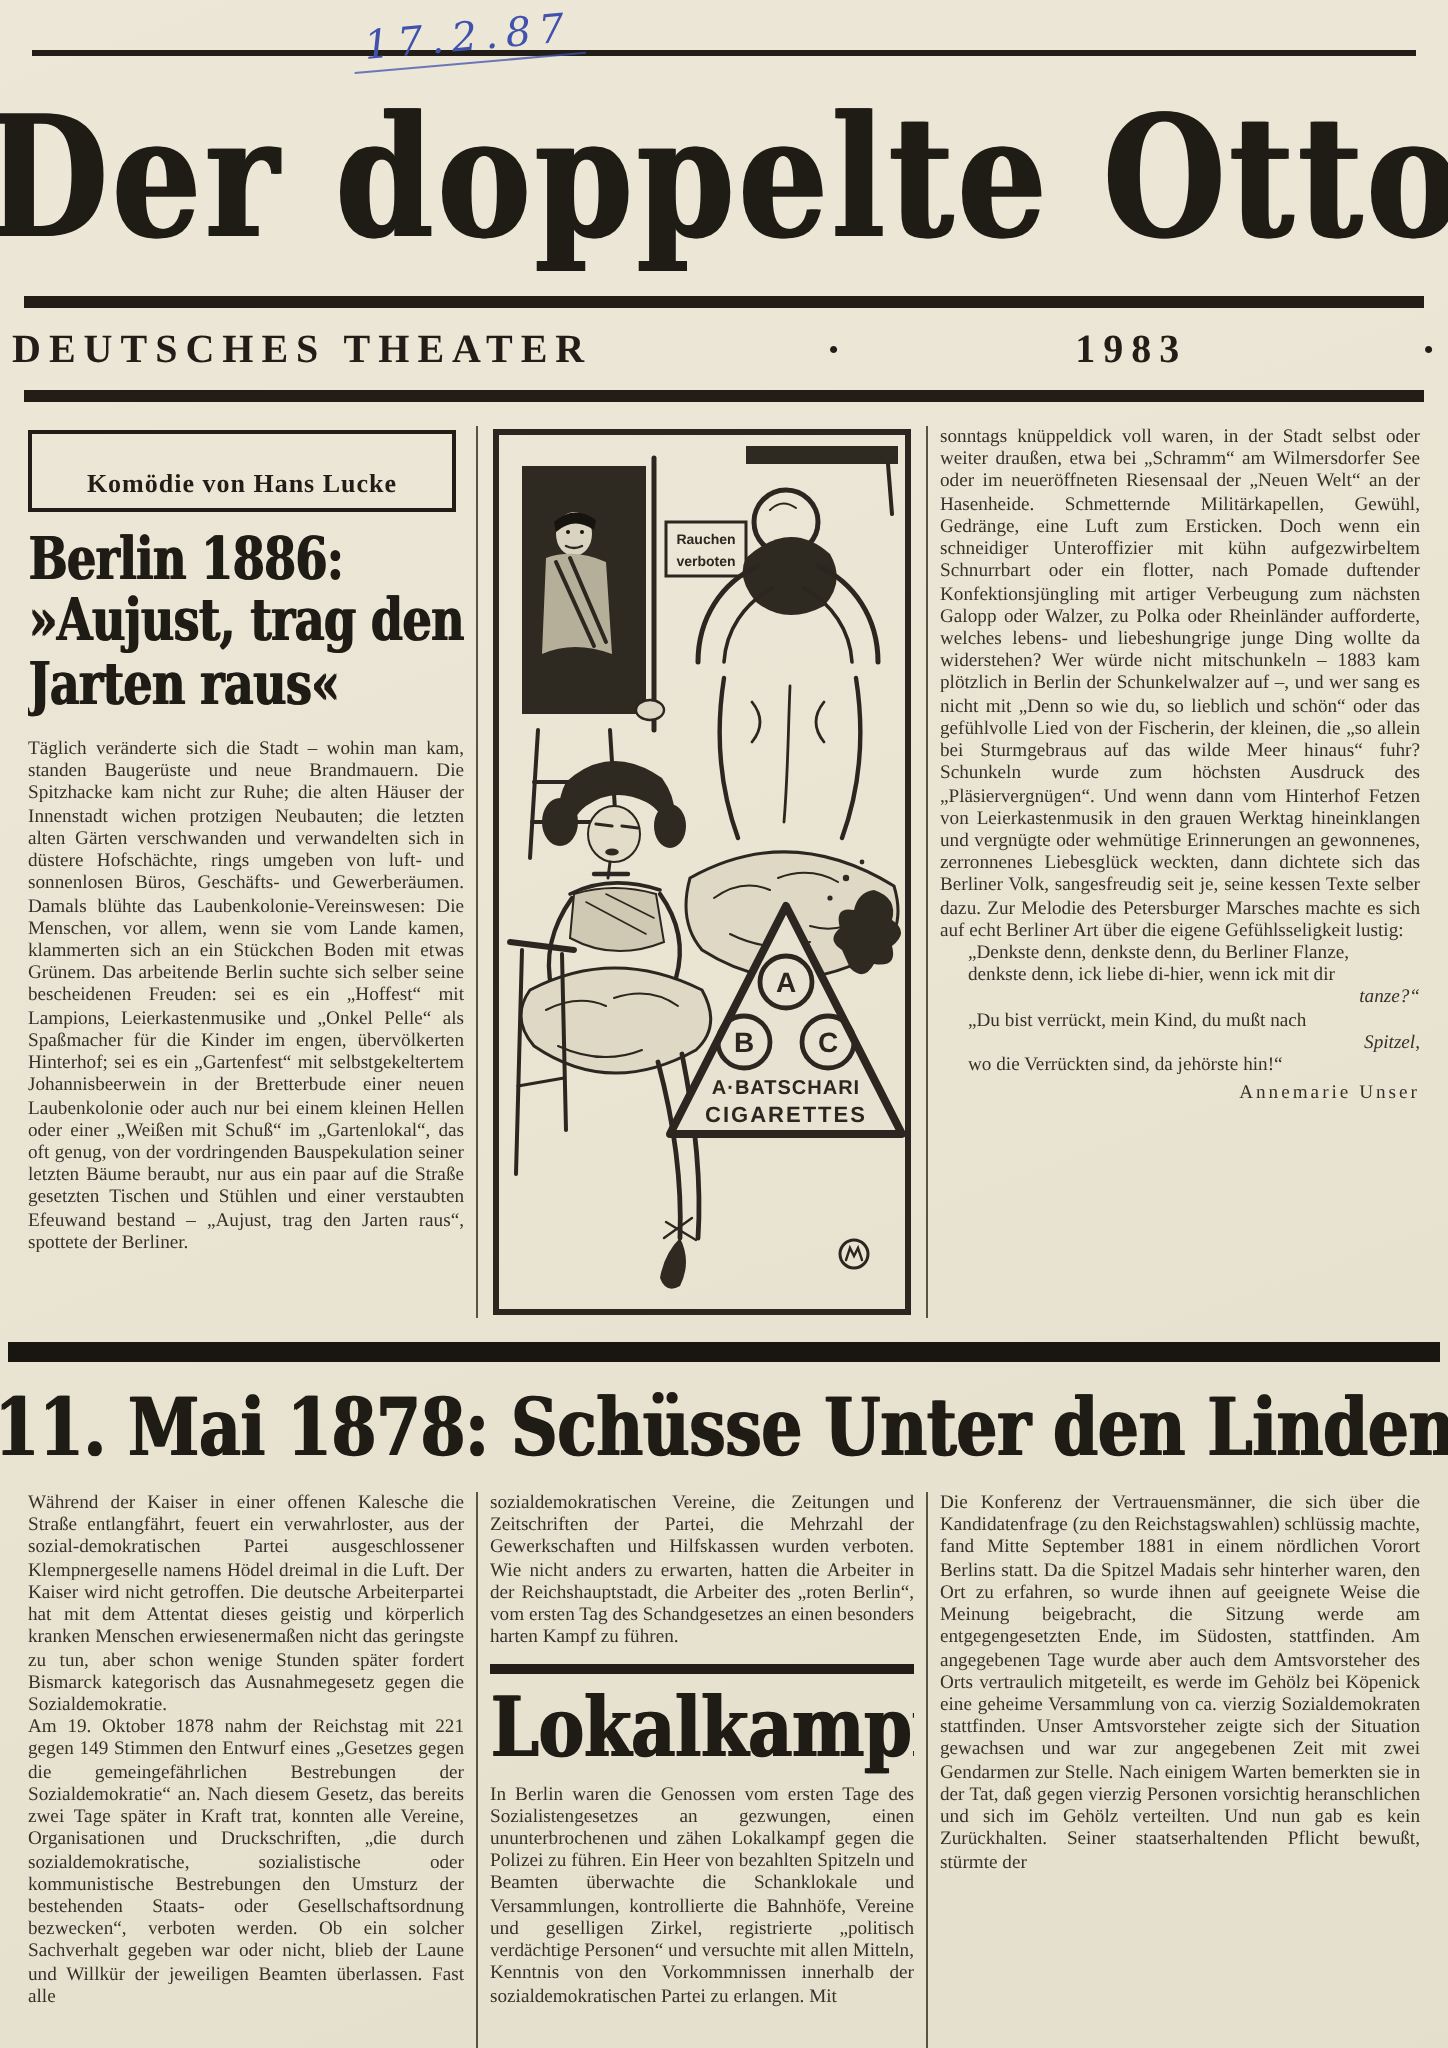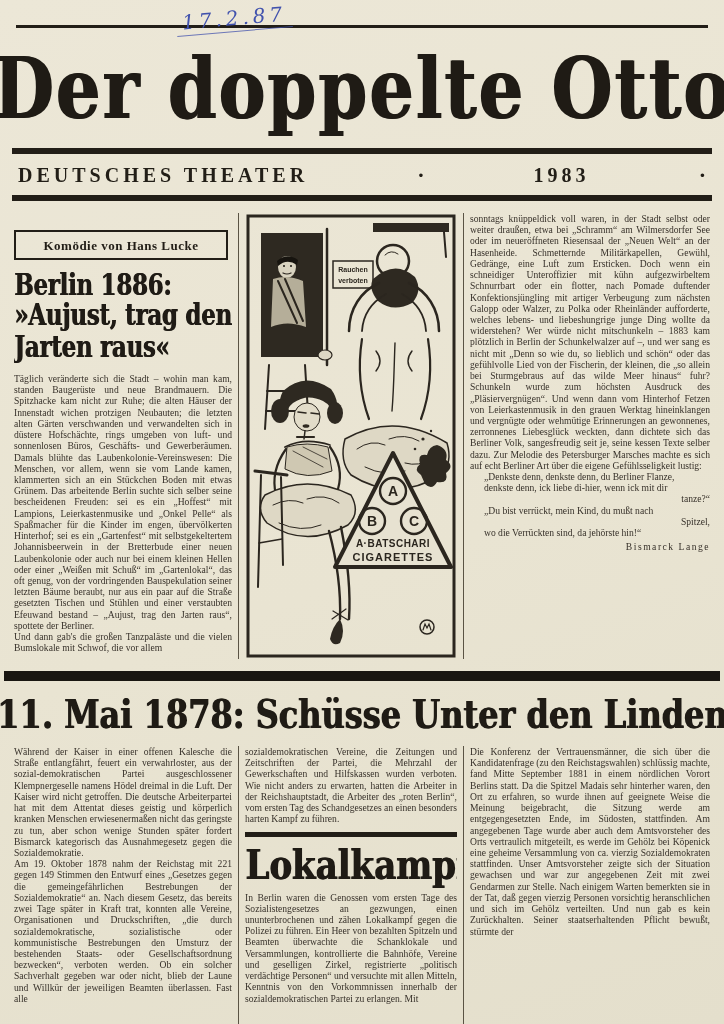--- a/index.html
+++ b/index.html
@@ -17,43 +17,43 @@
   .rule { background:#221e17; margin:0 12px; }
   .rule-top { height:3px; margin:25px 16px 0; }
   .rule-mid { height:6px; }
   .masthead-wrap { height:120px; display:flex; align-items:center; justify-content:center; }
   .masthead {
     font:bold 70px "DejaVu Serif", serif; color:#1f1b15; white-space:nowrap;
     letter-spacing:2px; transform:scaleY(1.2); text-shadow:1.3px 0 0 #1f1b15;
   }
   .subtitle {
     display:flex; justify-content:space-between; align-items:center;
-    padding:8px 18px 7px; font-weight:bold; font-size:20px; letter-spacing:4px; color:#221e17;
+    padding:8px 6px 7px; font-weight:bold; font-size:20px; letter-spacing:4px; color:#221e17;
   }
   .subtitle .dot { font-size:22px; letter-spacing:0; }
   .cols { display:flex; margin:12px 14px 0; }
   .cols-top { height:446px; }
   .cols-bottom { height:300px; margin-top:4px; }
   .vdiv { width:1px; background:#5a5344; margin:0 6px; }
   .col-l { width:218px; overflow:hidden; }
   .col-m { width:212px; overflow:hidden; }
   .col-r { flex:1; overflow:hidden; }
   .kicker {
     border:2.5px solid #221e17; text-align:center; font-weight:bold; font-size:13px;
-    letter-spacing:.5px; padding:6px 4px 4px; margin:17px 4px 9px 0; color:#221e17;
+    letter-spacing:.5px; padding:17px 4px 4px; margin:2px 4px 9px 0; color:#221e17;
   }
   .h-berlin-wrap { height:95px; overflow:visible; margin-bottom:9px; }
   .h-berlin {
     font:bold 23px/1.06 "DejaVu Serif", serif; color:#1f1b15; letter-spacing:-.3px;
     transform:scaleY(1.28); transform-origin:left top; text-shadow:.7px 0 0 #1f1b15; white-space:nowrap;
   }
   .bt { font-size:9.6px; line-height:1.17; text-align:justify; color:#37312a; }
   .bt p { margin:0; }
   .verse { margin-left:14px; text-align:left; }
-  .verse-right { text-align:right; margin-left:0; }
+  .verse-right { text-align:right; margin-left:0;font-style:italic; }
   .byline { text-align:right; letter-spacing:1.5px; margin-top:3px; }
   .black-bar { height:10px; background:#191611; margin:12px 4px 0; }
   .h-linden-wrap { height:52px; margin:9px 0 3px; display:flex; justify-content:center; align-items:flex-start; }
   .h-linden {
     font:bold 32px "DejaVu Serif", serif; color:#1f1b15; white-space:nowrap; letter-spacing:0;
     transform:scaleY(1.25); transform-origin:center top; text-shadow:1px 0 0 #1f1b15;
   }
   .lokal-bar { height:5px; background:#221e17; margin:7px 0 3px; }
   .h-lokal-wrap { height:46px; overflow:visible; margin-bottom:6px; }
   .h-lokal {
@@ -93,21 +93,20 @@
       <div class="kicker">Komödie von Hans Lucke</div>
       <div class="h-berlin-wrap">
         <div class="h-berlin">
           <div>Berlin 1886:</div>
           <div>»Aujust, trag den</div>
           <div>Jarten raus«</div>
         </div>
       </div>
       <div class="bt">
         <p>Täglich veränderte sich die Stadt – wohin man kam, standen Baugerüste und neue Brandmauern. Die Spitzhacke kam nicht zur Ruhe; die alten Häuser der Innenstadt wichen protzigen Neubauten; die letzten alten Gärten verschwanden und verwandelten sich in düstere Hofschächte, rings umgeben von luft- und sonnenlosen Büros, Geschäfts- und Gewerberäumen. Damals blühte das Laubenkolonie-Vereinswesen: Die Menschen, vor allem, wenn sie vom Lande kamen, klammerten sich an ein Stückchen Boden mit etwas Grünem. Das arbeitende Berlin suchte sich selber seine bescheidenen Freuden: sei es ein „Hoffest“ mit Lampions, Leierkastenmusike und „Onkel Pelle“ als Spaßmacher für die Kinder im engen, übervölkerten Hinterhof; sei es ein „Gartenfest“ mit selbstgekeltertem Johannisbeerwein in der Bretterbude einer neuen Laubenkolonie oder auch nur bei einem kleinen Hellen oder einer „Weißen mit Schuß“ im „Gartenlokal“, das oft genug, von der vordringenden Bauspekulation seiner letzten Bäume beraubt, nur aus ein paar auf die Straße gesetzten Tischen und Stühlen und einer verstaubten Efeuwand bestand – „Aujust, trag den Jarten raus“, spottete der Berliner.</p>
-        <p>Und dann gab's die großen Tanzpaläste und die vielen Bumslokale mit Schwof, die vor allem</p>
       </div>
     </div>
 
     <div class="vdiv"></div>
 
     <div class="col-m">
       <svg class="illus" width="212" height="446" viewBox="0 0 212 446" xmlns="http://www.w3.org/2000/svg">
         <rect x="3" y="3" width="206" height="440" fill="none" stroke="#2b261f" stroke-width="3"></rect>
 
         <rect x="128" y="10" width="76" height="9" fill="#2e2921"></rect>
@@ -216,21 +215,21 @@
     <div class="vdiv"></div>
 
     <div class="col-r bt">
       <p>sonntags knüppeldick voll waren, in der Stadt selbst oder weiter draußen, etwa bei „Schramm“ am Wilmersdorfer See oder im neueröffneten Riesensaal der „Neuen Welt“ an der Hasenheide. Schmetternde Militärkapellen, Gewühl, Gedränge, eine Luft zum Ersticken. Doch wenn ein schneidiger Unteroffizier mit kühn aufgezwirbeltem Schnurrbart oder ein flotter, nach Pomade duftender Konfektionsjüngling mit artiger Verbeugung zum nächsten Galopp oder Walzer, zu Polka oder Rheinländer aufforderte, welches lebens- und liebeshungrige junge Ding wollte da widerstehen? Wer würde nicht mitschunkeln – 1883 kam plötzlich in Berlin der Schunkelwalzer auf –, und wer sang es nicht mit „Denn so wie du, so lieblich und schön“ oder das gefühlvolle Lied von der Fischerin, der kleinen, die „so allein bei Sturmgebraus auf das wilde Meer hinaus“ fuhr? Schunkeln wurde zum höchsten Ausdruck des „Pläsiervergnügen“. Und wenn dann vom Hinterhof Fetzen von Leierkastenmusik in den grauen Werktag hineinklangen und vergnügte oder wehmütige Erinnerungen an gewonnenes, zerronnenes Liebesglück weckten, dann dichtete sich das Berliner Volk, sangesfreudig seit je, seine kessen Texte selber dazu. Zur Melodie des Petersburger Marsches machte es sich auf echt Berliner Art über die eigene Gefühlsseligkeit lustig:</p>
       <div class="verse">„Denkste denn, denkste denn, du Berliner Flanze,</div>
       <div class="verse">denkste denn, ick liebe di-hier, wenn ick mit dir</div>
       <div class="verse verse-right">tanze?“</div>
       <div class="verse">„Du bist verrückt, mein Kind, du mußt nach</div>
       <div class="verse verse-right">Spitzel,</div>
       <div class="verse">wo die Verrückten sind, da jehörste hin!“</div>
-      <div class="byline">Bismarck Lange</div>
+      <div class="byline">Annemarie Unser</div>
     </div>
   </div>
 
   <div class="black-bar"></div>
 
   <div class="h-linden-wrap">
     <div class="h-linden">11. Mai 1878: Schüsse Unter den Linden</div>
   </div>
 
   <div class="cols cols-bottom">

